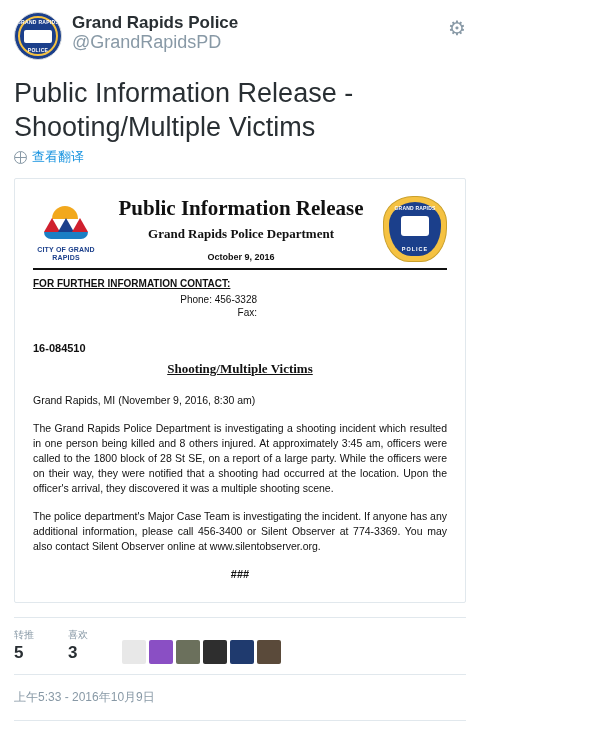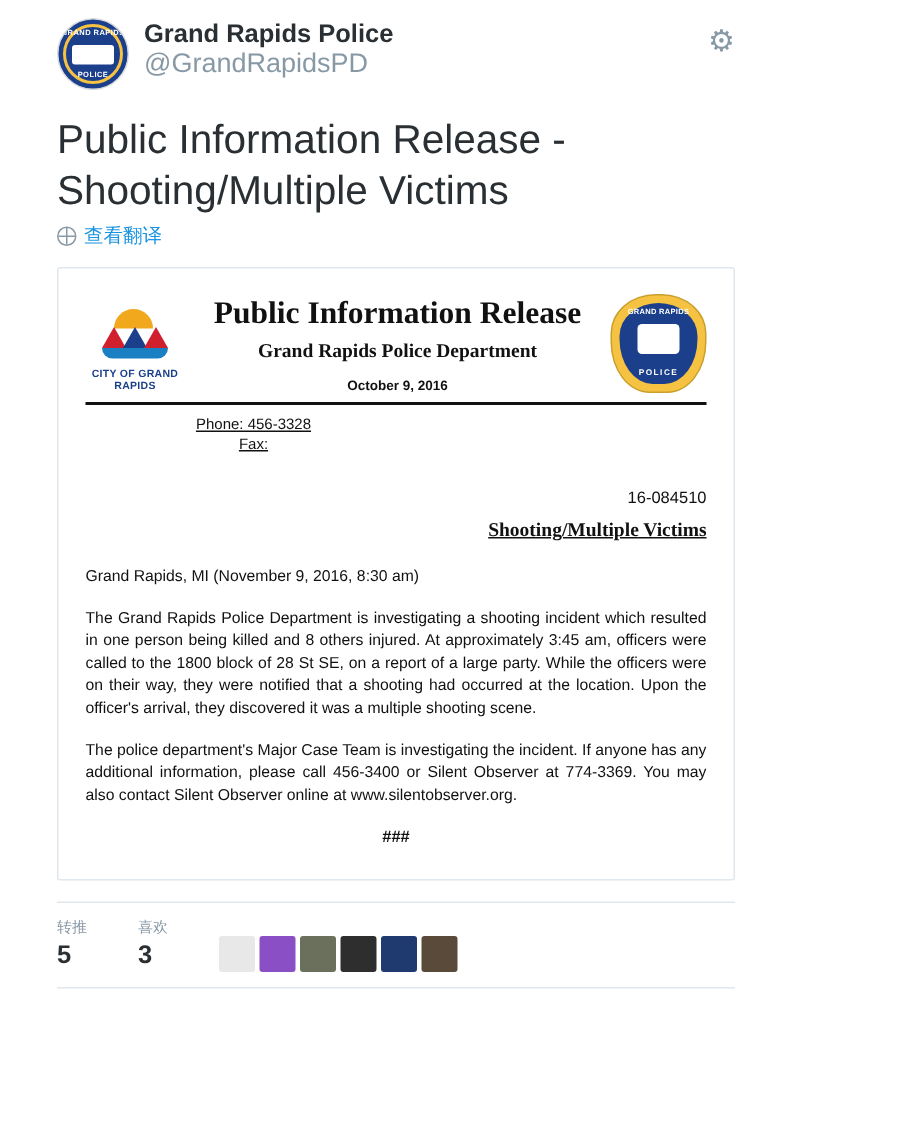--- a/index.html
+++ b/index.html
@@ -11,21 +11,20 @@
     height: 748px;
     background: #ffffff;
     font-family: "Liberation Sans", sans-serif;
     color: #292f33;
     overflow: hidden;
   }
   .tweet {
     width: 480px;
     box-sizing: border-box;
     padding: 0 14px;
-    margin-left: 24px;
   }
   
   .header {
     display: flex;
     align-items: flex-start;
     padding-top: 12px;
     padding-bottom: 6px;
   }
   .avatar {
     width: 46px;
@@ -318,34 +317,33 @@
   .doc-meta-right {
     width: 250px;
     flex: 0 0 auto;
   }
   .contact-head {
     font-weight: bold;
     text-decoration: underline;
     margin-bottom: 5px;
   }
   .contact-line {
-    text-align: center;
+    text-align: right;
     padding-right: 26px;
     margin-bottom: 2px;
-    text-decoration: underline;
   }
   .case-no {
-    text-align: right;
+    text-align: left;
     font-size: 11px;
-    font-weight: normal;
+    font-weight: bold;
     margin-top: 22px;
     color: #111111;
   }
   .case-sub {
-    text-align: right;
+    text-align: center;
     font-family: "Liberation Serif", serif;
     font-size: 13px;
     font-weight: bold;
     text-decoration: underline;
     margin-top: 7px;
     color: #111111;
   }
   .doc-body {
     font-size: 10.5px;
     line-height: 15px;
@@ -457,20 +455,21 @@
         <div class="pb-top">GRAND RAPIDS</div>
         <div class="pb-seal"></div>
         <div class="pb-bot">POLICE</div>
       </div>
     </div>
 
     <div class="doc-rule"></div>
 
     <div class="doc-meta">
       <div class="doc-meta-right">
+        <div class="contact-head">FOR FURTHER INFORMATION CONTACT:</div>
         <div class="contact-line">Phone:  456-3328</div>
         <div class="contact-line">Fax:</div>
       </div>
     </div>
 
     <div class="case-no">16-084510</div>
     <div class="case-sub">Shooting/Multiple Victims</div>
 
     <div class="doc-body">
       <p>Grand Rapids, MI (November 9, 2016, 8:30 am)</p>
@@ -492,14 +491,15 @@
     <div class="facepile">
       <span class="face" style="background:#e8e8e8;"></span>
       <span class="face" style="background:#8a4fc4;"></span>
       <span class="face" style="background:#6b705c;"></span>
       <span class="face" style="background:#2e2e2e;"></span>
       <span class="face" style="background:#1f3a6e;"></span>
       <span class="face" style="background:#5a4a3a;"></span>
     </div>
   </div>
 
+  <div class="timestamp">上午5:33 - 2016年10月9日</div>
 
 </div>
 
 </body></html>

